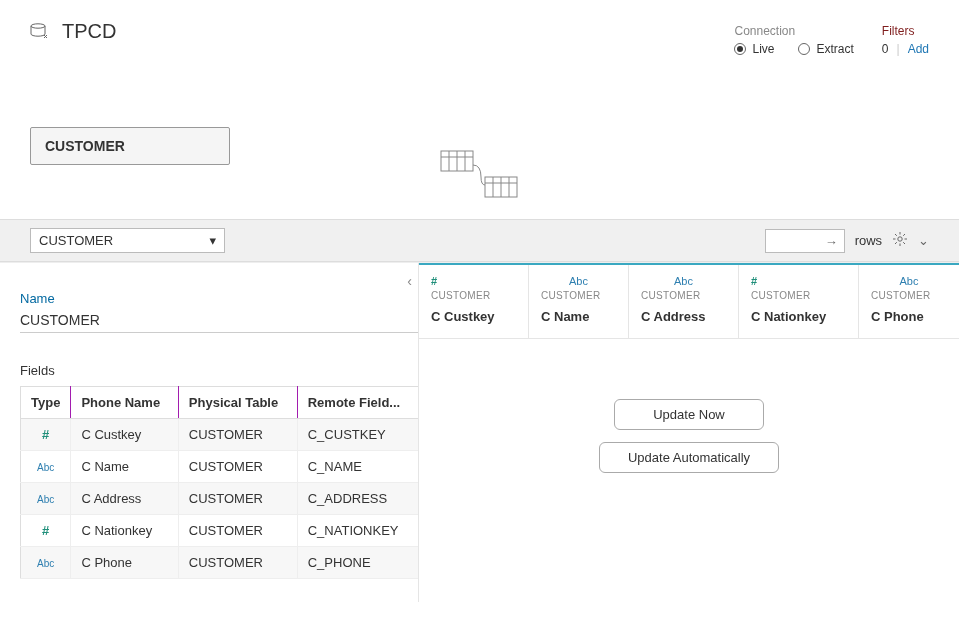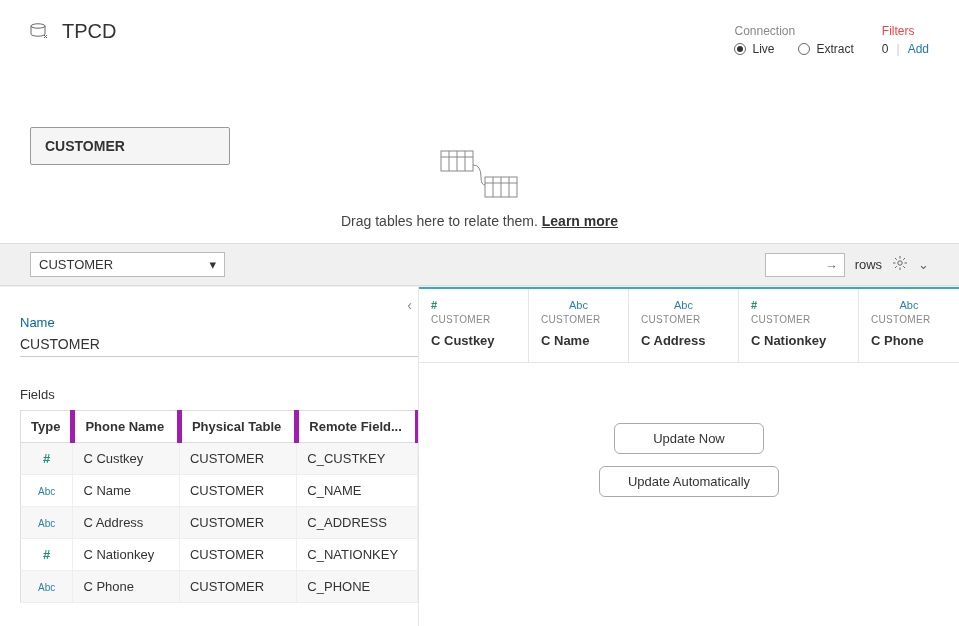--- a/index.html
+++ b/index.html
@@ -45,21 +45,21 @@
   .conn-opts { display:flex; gap:24px; align-items:center; }
   .radio {
     display:inline-flex; align-items:center; gap:6px; cursor:pointer;
   }
   .radio-circle {
     width:12px; height:12px; border:1px solid #666; border-radius:50%;
     display:inline-flex; align-items:center; justify-content:center;
   }
   .radio-dot { width:6px; height:6px; background:#333; border-radius:50%; }
   .filters-block { font-size:12px; }
-  .filters-label { color:#ef4444; margin-bottom:4px; }
+  .filters-label { color:#7f1d1d; margin-bottom:4px; }
   .filters-row { display:flex; gap:8px; align-items:center; }
   .filters-sep { color:#ccc; }
   .link { color:#1f77b4; cursor:pointer; }
   .pill {
     margin-top: 84px;
     margin-left: 0;
     border:1px solid #999;
     background:#f5f5f5;
     padding: 10px 14px;
     width: 200px;
@@ -137,21 +137,21 @@
   .fields-table {
     margin-top:8px;
     border:1px solid #ddd;
     border-collapse:collapse;
     width:400px;
     font-size:13px;
   }
   .fields-table th {
     text-align:left; font-weight:600; padding:8px 10px;
     border-bottom:1px solid #ddd;
-    border-right:5px solid #a21caf;
+    border-right:1px solid #a21caf;
     background:#fff;
     color:#333;
   }
   .fields-table td {
     padding:8px 10px;
     border-bottom:1px solid #eee;
     border-right:1px solid #eee;
     color:#333;
   }
   .fields-table tr.alt td { background:#f7f7f7; }
@@ -254,23 +254,20 @@
       <line x1="14" y1="6" x2="14" y2="26" stroke="#888"></line>
       <line x1="22" y1="6" x2="22" y2="26" stroke="#888"></line>
       <line x1="30" y1="6" x2="30" y2="26" stroke="#888"></line>
       <rect x="50" y="32" width="32" height="20" fill="#fff" stroke="#888"></rect>
       <line x1="50" y1="38" x2="82" y2="38" stroke="#888"></line>
       <line x1="58" y1="32" x2="58" y2="52" stroke="#888"></line>
       <line x1="66" y1="32" x2="66" y2="52" stroke="#888"></line>
       <line x1="74" y1="32" x2="74" y2="52" stroke="#888"></line>
       <path d="M38 20 Q46 20 46 32 Q46 40 50 40" fill="none" stroke="#888"></path>
     </svg>
-    <div class="drag-hint">
-      <span>Drag tables here to relate them. </span><span class="learn">Learn more</span>
-    </div>
   </div>
 </div>
 
 <div class="mid-bar">
   <div class="select-box">
     <span>CUSTOMER</span>
     <span>▾</span>
   </div>
   <div class="mid-right">
     <div class="rows-input">

